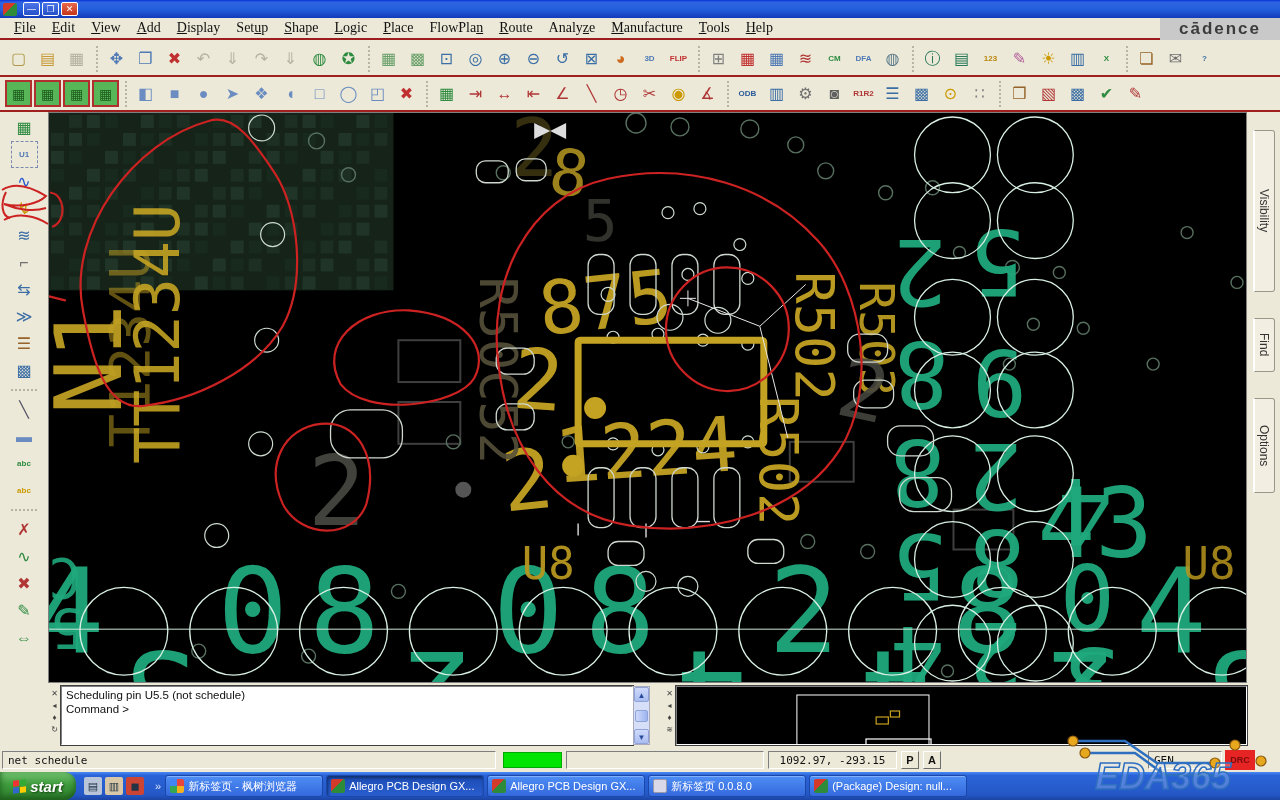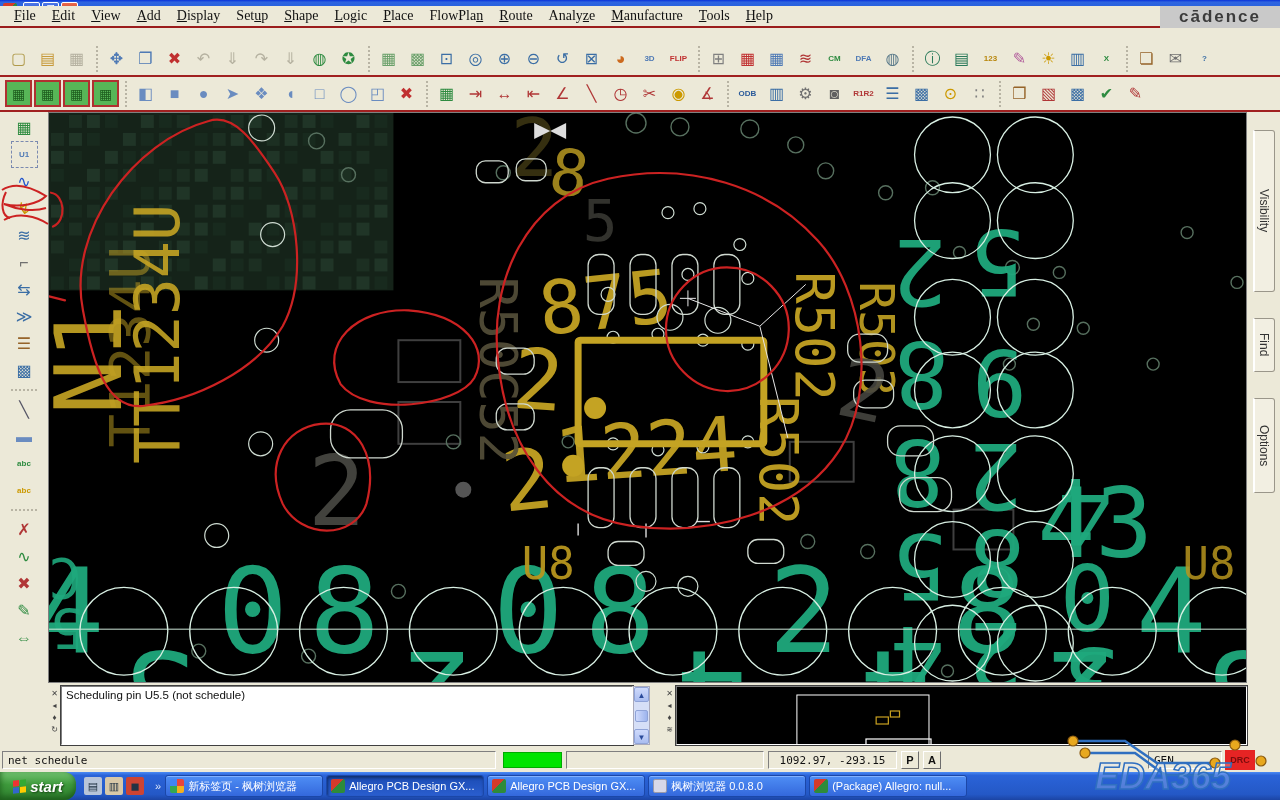--- a/index.html
+++ b/index.html
@@ -14,21 +14,21 @@
   #titlebar .ttl{font-family:"DejaVu Sans Mono",monospace;font-weight:bold;font-size:12px;
     white-space:nowrap;overflow:hidden;flex:1;text-shadow:1px 1px 1px #042a80;}
   .app-ico{width:14px;height:13px;margin-right:4px;flex:0 0 auto;
     background:linear-gradient(135deg,#d43a2a 0 45%,#2e8b3a 45% 100%);border-radius:2px;}
   .winbtn{width:17px;height:14px;margin-left:2px;border-radius:2px;border:1px solid #fff;
     font-size:9px;line-height:12px;text-align:center;color:#fff;flex:0 0 auto;
     background:linear-gradient(180deg,#4d76e8,#2450c8);}
   .winbtn.close{background:linear-gradient(180deg,#e8694d,#c33519);}
 
   
-  #menubar{position:absolute;left:0;top:6px;width:1280px;height:22px;background:#ece9d8;
+  #menubar{position:absolute;left:0;top:18px;width:1280px;height:22px;background:#ece9d8;
     border-bottom:2px solid #9b1d1d;display:flex;align-items:center;padding-left:6px;
     font-family:"Liberation Serif",serif;font-size:14px;color:#111;}
   .menu-item{padding:1px 8px;cursor:default;}
   .menu-item u{text-decoration:underline;}
   #cadence{position:absolute;right:0;top:0;height:22px;width:120px;background:#c9c9c9;
     color:#3c3c3c;font-family:"Liberation Sans",sans-serif;font-weight:bold;font-size:17px;
     letter-spacing:2px;text-align:center;line-height:21px;}
 
   
   .toolbar{position:absolute;left:0;width:1280px;height:35px;background:#ece9d8;
@@ -822,20 +822,21 @@
 
   <div id="bottomstrip">
     <div class="mini-btn-col" id="console-btns">
         <div class="mini-btn">✕</div>
         <div class="mini-btn">◂</div>
         <div class="mini-btn">♦</div>
         <div class="mini-btn">↻</div>
       </div>
     <div id="console-box">
         <div>Scheduling pin U5.5 (not schedule)</div>
+        <div>Command &gt;</div>
       </div>
     <div id="console-scroll">
       <div class="scroll-arrow">▲</div>
       <div id="console-thumb"></div>
       <div class="scroll-arrow">▼</div>
     </div>
     <div class="strip-gap"></div>
     <div class="mini-btn-col" id="minimap-btns">
         <div class="mini-btn">✕</div>
         <div class="mini-btn">◂</div>
@@ -890,25 +891,25 @@
         <div class="taskbtn active">
           <div class="task-ico ico-allegro"></div>
           <span style="overflow: hidden; text-overflow: ellipsis;">Allegro PCB Design GX...</span>
         </div>
         <div class="taskbtn">
           <div class="task-ico ico-allegro"></div>
           <span style="overflow: hidden; text-overflow: ellipsis;">Allegro PCB Design GX...</span>
         </div>
         <div class="taskbtn">
           <div class="task-ico ico-pkg"></div>
-          <span style="overflow: hidden; text-overflow: ellipsis;">枫树浏览器 0.0.8.0</span>
+          <span style="overflow: hidden; text-overflow: ellipsis;">新标签页 0.0.8.0</span>
         </div>
         <div class="taskbtn">
           <div class="task-ico ico-allegro"></div>
-          <span style="overflow: hidden; text-overflow: ellipsis;">(Package) Allegro: null...</span>
+          <span style="overflow: hidden; text-overflow: ellipsis;">(Package) Design: null...</span>
         </div>
       </div>
   </div>
 
   <svg id="watermark" viewBox="0 0 215 77">
       <polyline points="8,18,60,18,92,40,150,40" fill="none" stroke="#2f6fc0" stroke-width="2.5"></polyline>
       <polyline points="20,30,70,30,100,52,148,52" fill="none" stroke="#2f6fc0" stroke-width="2.5"></polyline>
       <circle cx="8" cy="18" r="5" fill="#e8a81e" stroke="#8a5a10" stroke-width="1.2"></circle>
       <circle cx="20" cy="30" r="5" fill="#e8a81e" stroke="#8a5a10" stroke-width="1.2"></circle>
       <circle cx="150" cy="40" r="5" fill="#e8a81e" stroke="#8a5a10" stroke-width="1.2"></circle>

